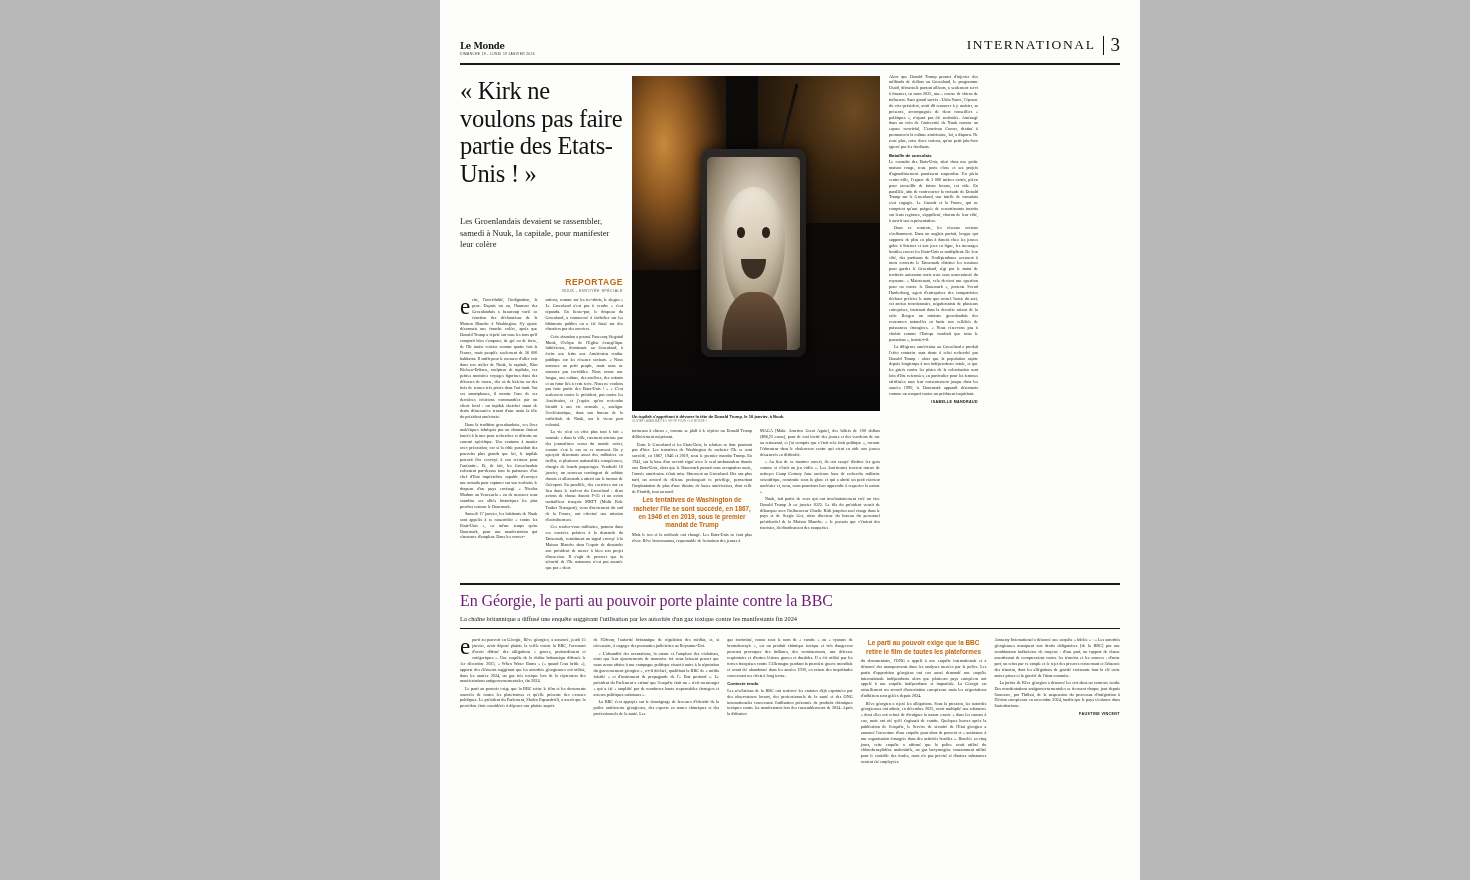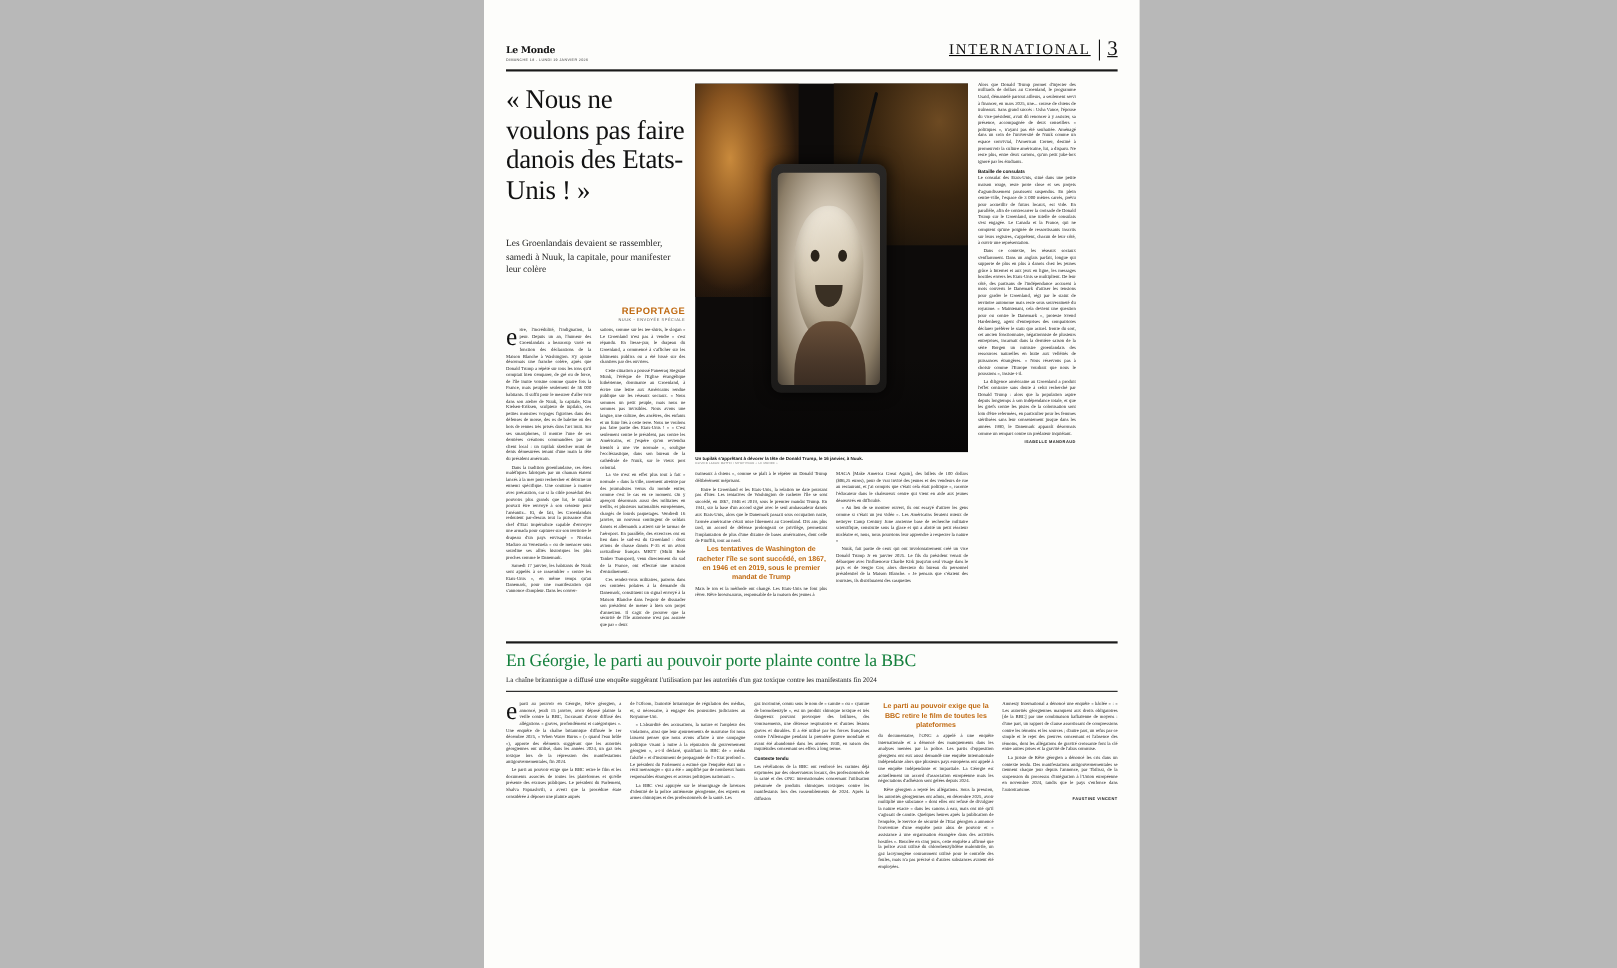--- a/index.html
+++ b/index.html
@@ -4,38 +4,38 @@
 <style>
   * { box-sizing: border-box; }
   html, body { margin:0; padding:0; }
   body {
     width:1470px; height:880px;
     background:#b8b8b8;
     font-family:"Liberation Serif", serif;
     overflow:hidden;
   }
   .page {
-    position:absolute; left:440px; top:0; width:596px; height:880px;
+    position:absolute; left:440px; top:0; width:700px; height:880px;
     background:#fdfdfb;
     padding:26px 20px 14px 20px;
   }
 
   
   .masthead { display:flex; align-items:flex-end; justify-content:space-between; height:30px; }
   .mast-left { line-height:1; }
   .logo {
     font-family:"DejaVu Serif", serif;
     font-weight:bold; font-size:8.5px; letter-spacing:-0.3px; color:#141414;
   }
   .mast-date {
     font-family:"Liberation Sans", sans-serif;
     font-size:3.3px; letter-spacing:0.35px; color:#3a3a3a; margin-top:2px;
     text-transform:uppercase;
   }
-  .mast-right { display:flex; align-items:center; gap:7px;text-decoration:underline; }
+  .mast-right { display:flex; align-items:center; gap:7px; }
   .section-name {
     font-family:"Liberation Serif", serif;
     font-size:13.5px; letter-spacing:1.6px; color:#111;
   }
   .section-rule { width:1px; height:19px; background:#111; }
   .page-num { font-size:19px; color:#111; font-family:"Liberation Serif", serif; }
 
   .rule-thick { height:1.6px; background:#1a1a1a; margin-top:7px; }
   .rule-thin { height:0.7px; background:#1a1a1a; }
 
@@ -146,21 +146,21 @@
   .byline {
     font-family:"Liberation Sans", sans-serif; font-weight:bold;
     font-size:3.6px; letter-spacing:0.4px; color:#111;
     text-align:right; margin-top:3px; text-transform:uppercase;
   }
 
   
   .art2 { margin-top:12px; }
   .headline2 {
     font-family:"Liberation Serif", serif; font-weight:400;
-    font-size:16px; color:#15803d; margin:7px 0 0 0; letter-spacing:-0.1px;
+    font-size:16px; color:#701a75; margin:7px 0 0 0; letter-spacing:-0.1px;
   }
   .standfirst2 {
     font-family:"Liberation Serif", serif;
     font-size:6.4px; color:#1d1d1d; margin-top:5px;
   }
   .a2-cols { display:flex; gap:8px; margin-top:9px; }
   .a2-cols > div { flex:1 1 0; min-width:0; }
 </style>
 </head>
 <body>
@@ -176,21 +176,21 @@
       <div class="section-name">INTERNATIONAL</div>
       <div class="section-rule"></div>
       <div class="page-num">3</div>
     </div>
   </div>
   <div class="rule-thick"></div>
 
   <div class="art1">
 
     <div class="a1-left">
-      <h1 class="headline">« Nous ne voulons pas faire danois des Etats-Unis ! »</h1>
+      <h1 class="headline">« Kirk ne voulons pas faire partie des Etats-Unis ! »</h1>
       <div class="standfirst">Les Groenlandais devaient se rassembler, samedi à Nuuk, la capitale, pour manifester leur colère</div>
 
       <div class="reportage-wrap">
         <div class="reportage">REPORTAGE</div>
         <div class="reportage-sub">NUUK - envoyée spéciale</div>
       </div>
 
       <div class="two-col-sm" style="margin-top:4px;">
         <div class="body-col">
           <p class="first dropcap-p">e rire, l'incrédulité, l'indignation, la peur. Depuis un an, l'humeur des Groenlandais a beaucoup varié en fonction des déclarations de la Maison Blanche à Washington. S'y ajoute désormais une franche colère, après que Donald Trump a répété sur tous les tons qu'il comptait bien s'emparer, de gré ou de force, de l'île inuite voisine comme quatre fois la France, mais peuplée seulement de 56 000 habitants. Il suffit pour le mesurer d'aller voir dans son atelier de Nuuk, la capitale, Kim Kielsen-Eriksen, sculpteur de tupilaks, ces petites monstres voyages figurines dans des défenses de morse, des os de baleine ou des bois de rennes très prisés dans l'art inuit. Sur ses smartphones, il montre l'une de ses dernières créations commandées par un client local : un tupilak sketcher muni de dents démesurées tenant d'une main la tête du président américain.</p>

